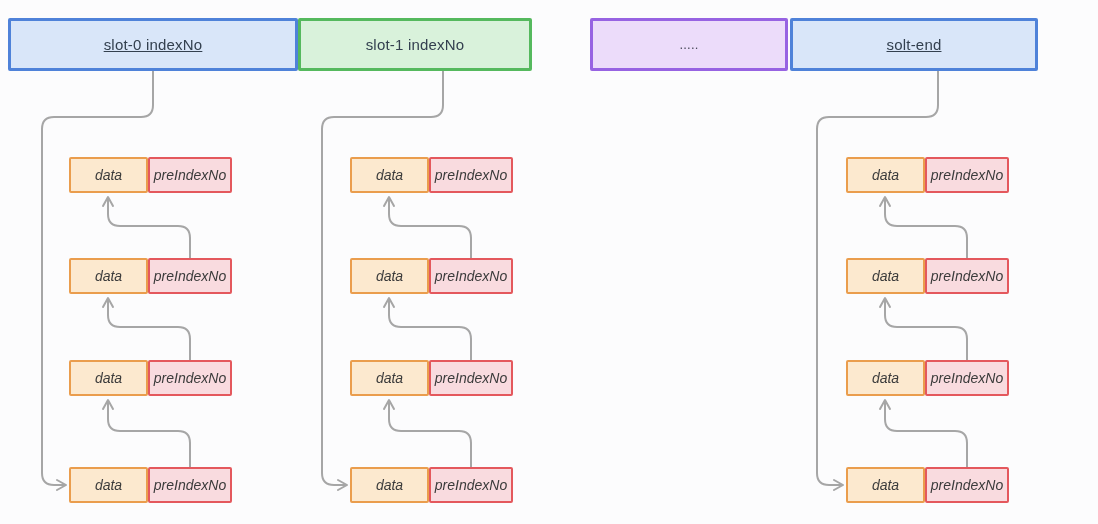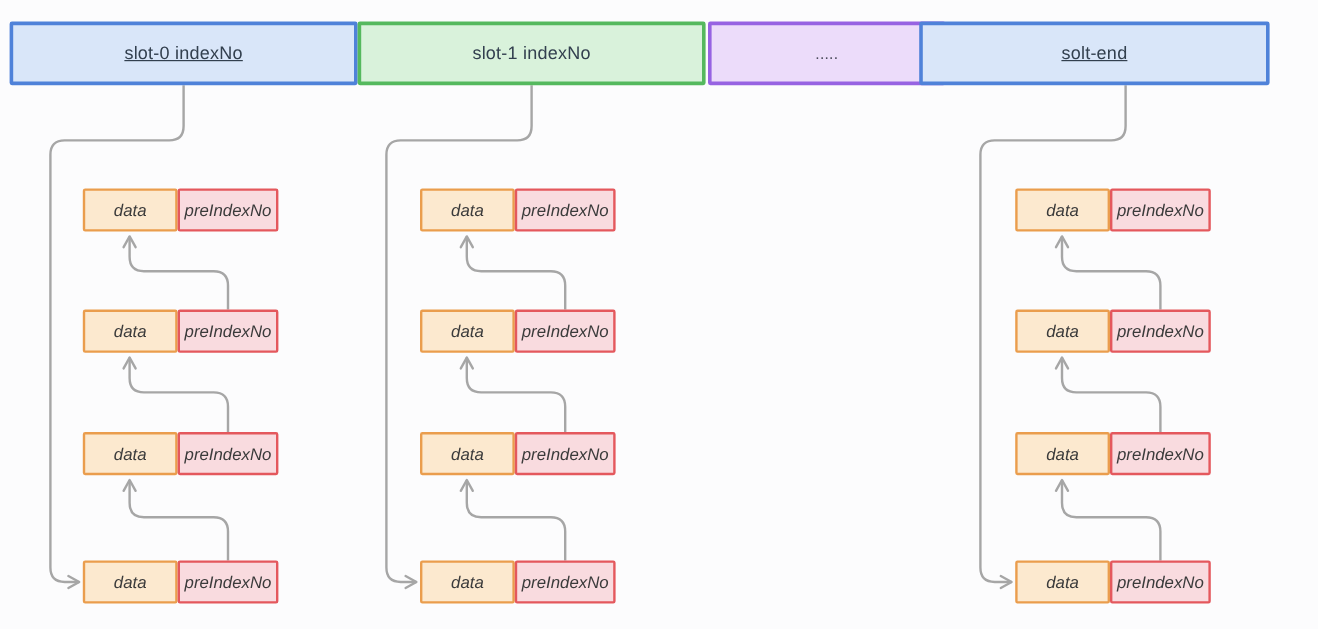--- a/index.html
+++ b/index.html
@@ -32,23 +32,23 @@
     align-items: center;
     justify-content: center;
     font-size: 15px;
     color: #33404f;
     letter-spacing: 0.2px;
   }
   .slot-blue   { background: #d9e6f9; border-color: #4f82d9; text-decoration: underline; }
   .slot-green  { background: #d9f2db; border-color: #55b95e; }
   .slot-purple { background: #ecdcfa; border-color: #9763e2; color: #4a4a5a; }
   .slot-0 { left: 8px;   width: 290px; }
-  .slot-1 { left: 298px; width: 290px; }
+  .slot-1 { left: 298px; width: 234px; }
   .slot-2 { left: 590px; width: 198px; font-size: 13px; }
-  .slot-3 { left: 766px; width: 292px; }
+  .slot-3 { left: 790px; width: 248px; }
 
   .node {
     position: absolute;
     display: flex;
     height: 36px;
     font-style: italic;
   }
   .cell {
     box-sizing: border-box;
     height: 36px;

